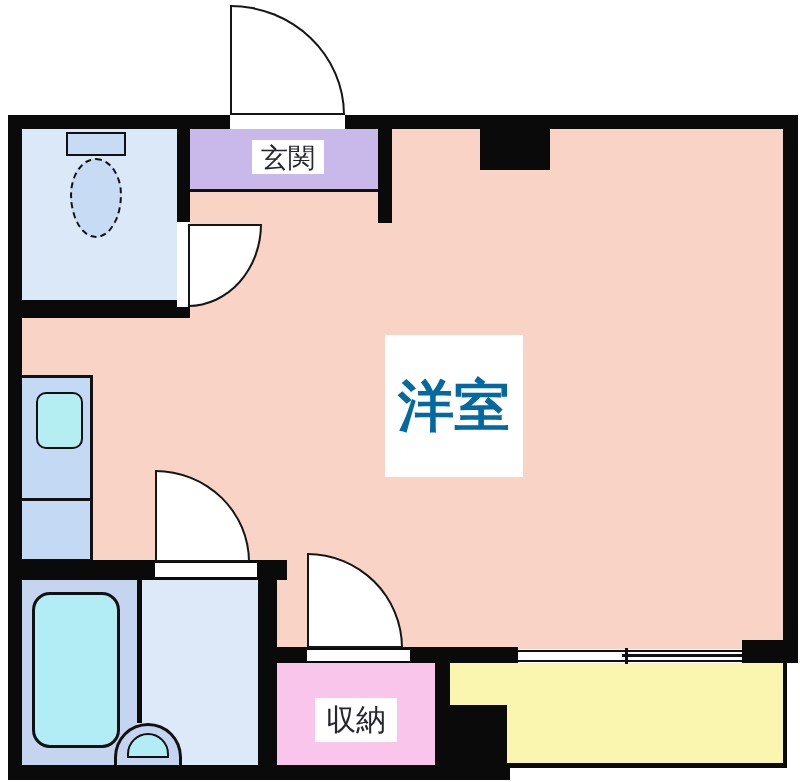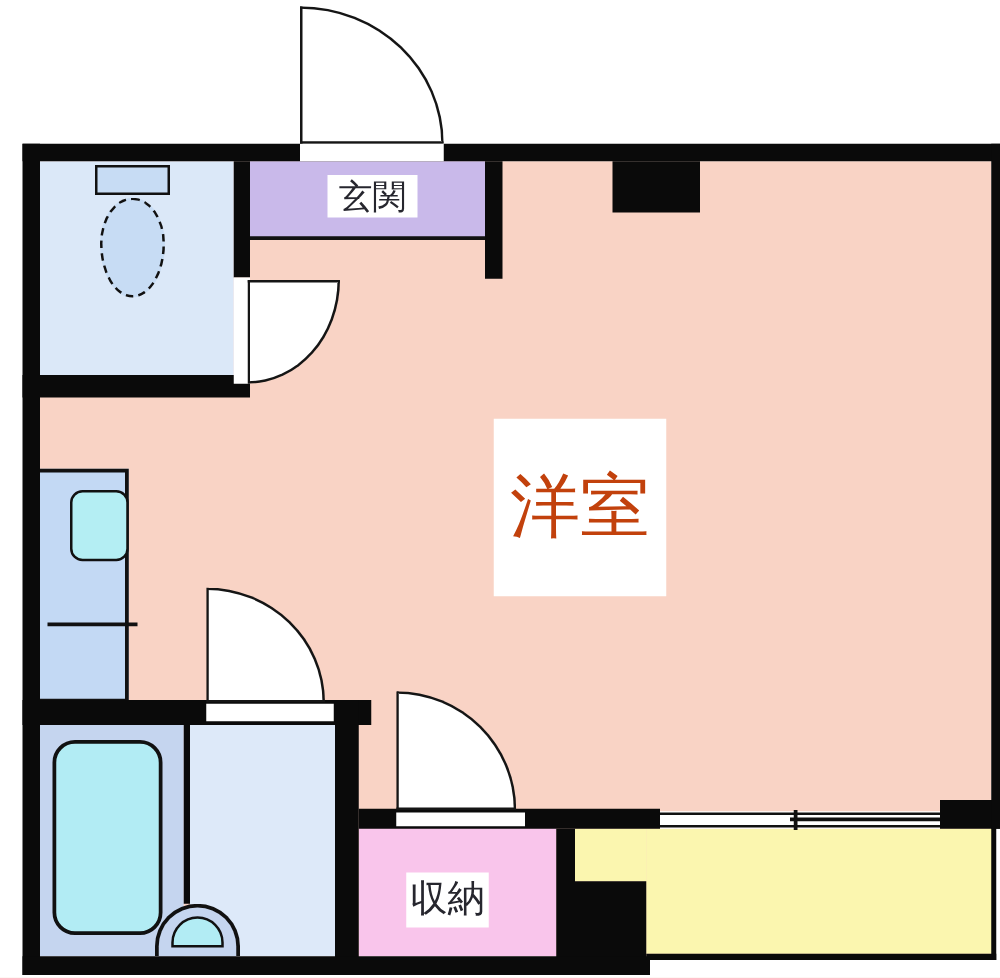--- a/index.html
+++ b/index.html
@@ -1,18 +1,18 @@
 <!DOCTYPE html>
 <html><head>
 <meta charset="utf-8">
 <style>
   html,body{margin:0;padding:0;background:#ffffff;}
   .plan{position:relative;width:800px;height:782px;background:#ffffff;overflow:hidden;
         font-family:"DejaVu Sans","Liberation Sans",sans-serif;}
-  .abs{position:absolute;box-sizing:border-box;margin-left:10px;}
+  .abs{position:absolute;box-sizing:border-box;}
 
   
   .fill-main    {left:22px;  top:129px; width:761px; height:636px; background:#f9d3c5;}
   .fill-genkan  {left:190px; top:129px; width:188px; height:63px;  background:#c9b9ea; border-bottom:3px solid #111;}
   .fill-toilet  {left:22px;  top:129px; width:155px; height:171px; background:#dbe8f8;}
   .fill-tubroom {left:22px;  top:577px; width:115px; height:188px; background:#c5d5ef;}
   .fill-washrm  {left:142px; top:577px; width:116px; height:188px; background:#dde9f9;}
   .fill-storage {left:277px; top:661px; width:158px; height:104px; background:#f9c5eb;}
   .fill-balc-a  {left:450px; top:663px; width:57px;  height:42px;  background:#fbf6af;}
   .fill-balc-b  {left:507px; top:663px; width:277px; height:100px; background:#fbf6af;}
@@ -69,23 +69,23 @@
   .sl-line{position:absolute;background:#111;}
   .sl-t {left:0;    top:1px;  width:224px; height:2px;}
   .sl-b {left:0;    top:11px; width:224px; height:2px;}
   .sl-m {left:104px;top:5px;  width:120px; height:3px;}
   .sl-k {left:107px;top:-1px; width:3px;   height:16px;}
 
   
   .label{background:#ffffff;display:flex;align-items:center;justify-content:center;
          color:#26262e;line-height:1;}
   .lb-main      {left:385px; top:335px; width:138px; height:142px; flex-direction:column;
-                 font-size:56px; color:#c2410c; gap:8px;}
+                 font-size:56px; color:#0369a1; gap:8px;font-weight:bold;}
   .lb-genkan    {left:252px; top:140px; width:72px;  height:34px;  font-size:27px;}
-  .lb-storage   {left:315px; top:698px; width:66px;  height:44px;  font-size:30px;}
+  .lb-storage   {left:315px; top:698px; width:82px;  height:44px;  font-size:30px;}
   .lb-balcony   {left:545px; top:688px; width:187px; height:39px;  font-size:29px; letter-spacing:2px;}
 </style>
 </head>
 <body>
 
 <div class="plan">
 
   <div class="abs fill-main"></div>
   <div class="abs fill-genkan"></div>
   <div class="abs fill-toilet"></div>

